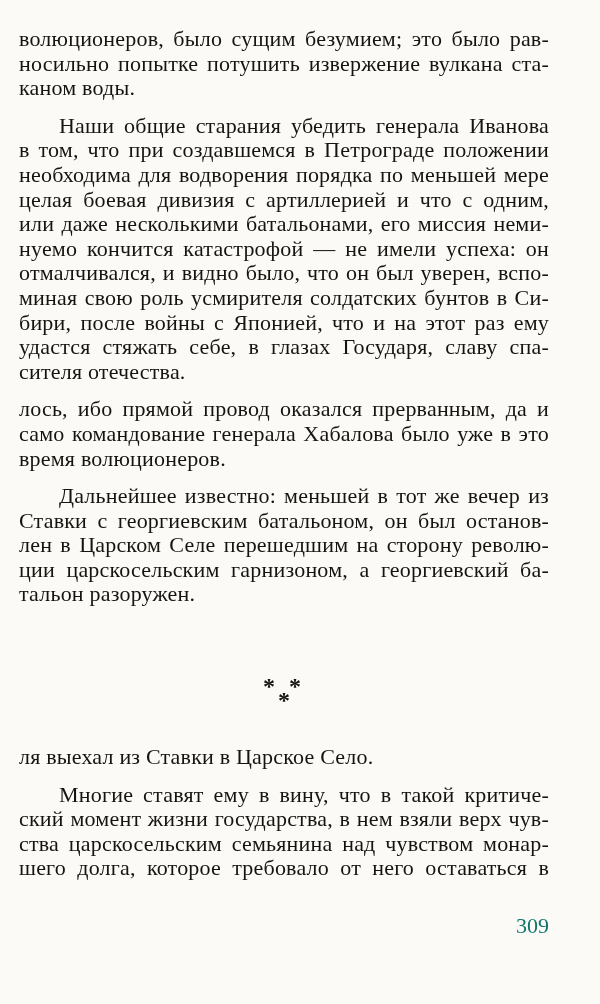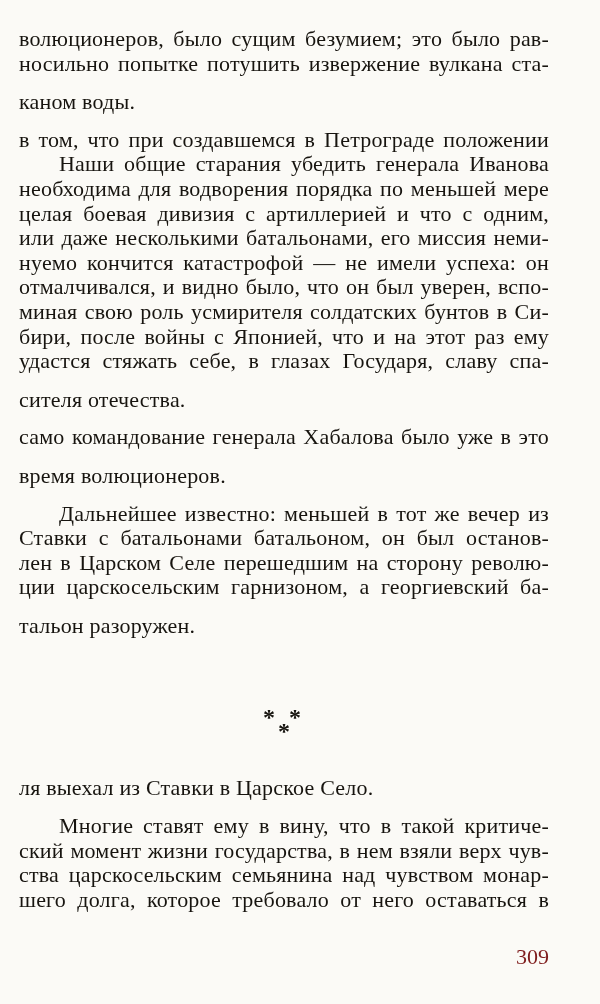--- a/index.html
+++ b/index.html
@@ -34,21 +34,20 @@
     text-align: justify;
     text-align-last: justify;
     text-justify: inter-word;
     white-space: normal;
   }
   .line.indent {
     text-indent: 40px;
   }
   .line.last {
     text-align-last: left;
-    margin-top: 14px;
   }
   .asterism {
     margin: 72px 0 38px 0;
     text-align: center;
     font-size: 24px;
     font-weight: bold;
     color: #17140f;
   }
   .asterism .row {
     display: block;
@@ -56,54 +55,55 @@
     letter-spacing: 4px;
   }
   .asterism .row.bottom {
     letter-spacing: 0;
   }
   .page-number {
     margin-top: 32px;
     font-size: 22px;
     line-height: 25px;
     text-align: right;
-    color: #7f1d1d;
+    color: #0f766e;
   }
 </style>
 </head>
 <body>
 
 <div class="page">
 
   <div class="section">
       <p class="para">
         <span class="line">волюционеров, было сущим безумием; это было рав-</span>
         <span class="line">носильно попытке потушить извержение вулкана ста-</span>
         <span class="line last">каном воды.</span>
       </p>
       <p class="para">
+        <span class="line indent">Наши общие старания убедить генерала Иванова</span>
         <span class="line">в том, что при создавшемся в Петрограде положении</span>
-        <span class="line indent">Наши общие старания убедить генерала Иванова</span>
         <span class="line">необходима для водворения порядка по меньшей мере</span>
         <span class="line">целая боевая дивизия с артиллерией и что с одним,</span>
         <span class="line">или даже несколькими батальонами, его миссия неми-</span>
         <span class="line">нуемо кончится катастрофой — не имели успеха: он</span>
         <span class="line">отмалчивался, и видно было, что он был уверен, вспо-</span>
         <span class="line">миная свою роль усмирителя солдатских бунтов в Си-</span>
         <span class="line">бири, после войны с Японией, что и на этот раз ему</span>
         <span class="line">удастся стяжать себе, в глазах Государя, славу спа-</span>
         <span class="line last">сителя отечества.</span>
       </p>
       <p class="para">
+        <span class="line">лось, ибо прямой провод оказался прерванным, да и</span>
         <span class="line">само командование генерала Хабалова было уже в это</span>
         <span class="line last">время волюционеров.</span>
       </p>
       <p class="para">
         <span class="line indent">Дальнейшее известно: меньшей в тот же вечер из</span>
-        <span class="line">Ставки с батальонами батальоном, он был останов-</span>
+        <span class="line">Ставки с георгиевским батальоном, он был останов-</span>
         <span class="line">лен в Царском Селе перешедшим на сторону револю-</span>
         <span class="line">ции царскосельским гарнизоном, а георгиевский ба-</span>
         <span class="line last">тальон разоружен.</span>
       </p>
     </div>
 
   <div class="asterism">
     <span class="row top">* *</span>
     <span class="row bottom">*</span>
   </div>

